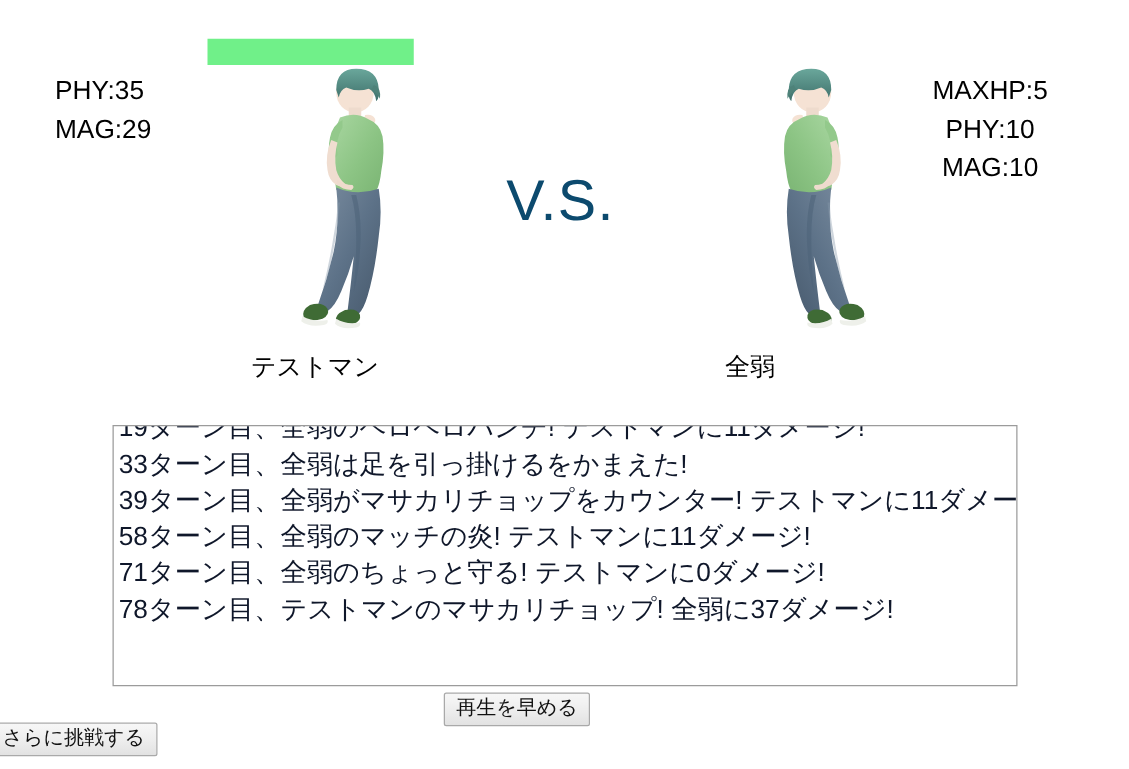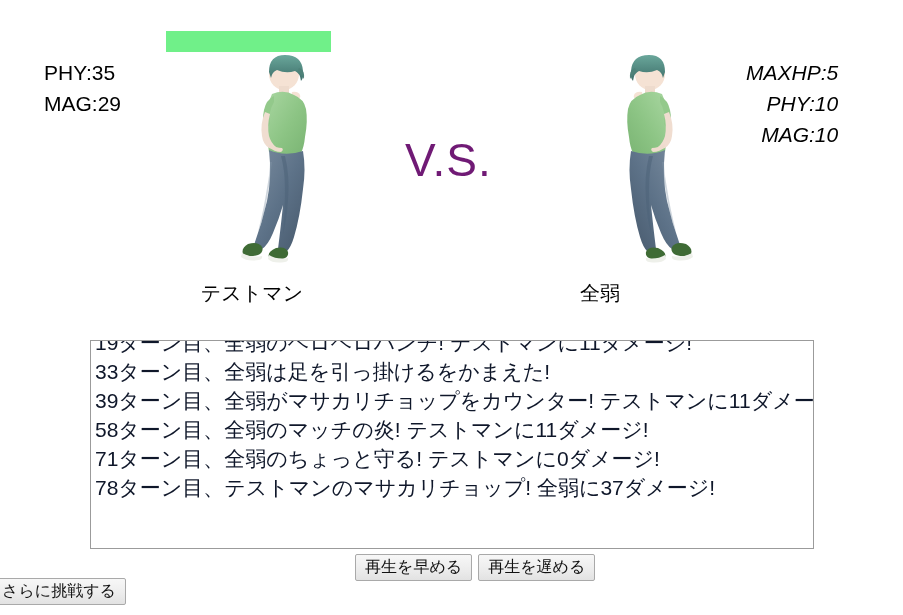--- a/index.html
+++ b/index.html
@@ -33,21 +33,21 @@
 
   
   .stats {
     position: absolute;
     font-size: 21px;
     line-height: 31px;
     letter-spacing: 0px;
     white-space: nowrap;
   }
   .stats.left  { left: 44px; top: 57px; text-align: left; }
-  .stats.right { left: 746px; top: 57px; text-align: right; font-style: italic; }
+  .stats.right { left: 746px; top: 57px; text-align: center; }
   .stats .stat-line { display: block; }
 
   
   .fighter {
     position: absolute;
     width: 130px;
     height: 225px;
     top: 52px;
   }
   .fighter.left  { left: 222px; }
@@ -65,21 +65,21 @@
   }
   .fighter-name.left  { left: 142px; }
   .fighter-name.right { left: 490px; }
 
   
   .vs-label {
     position: absolute;
     left: 405px;
     top: 133px;
     font-size: 46px;
-    color: #701a75;
+    color: #0c4a6e;
     letter-spacing: 1px;
     font-family: "Liberation Sans", "DejaVu Sans", sans-serif;
   }
 
   
   .battle-log {
     position: absolute;
     left: 90px;
     top: 340px;
     width: 724px;
@@ -238,18 +238,17 @@
     <div class="log-line">33ターン目、全弱は足を引っ掛けるをかまえた!</div>
     <div class="log-line">39ターン目、全弱がマサカリチョップをカウンター! テストマンに11ダメージ!</div>
     <div class="log-line">58ターン目、全弱のマッチの炎! テストマンに11ダメージ!</div>
     <div class="log-line">71ターン目、全弱のちょっと守る! テストマンに0ダメージ!</div>
     <div class="log-line">78ターン目、テストマンのマサカリチョップ! 全弱に37ダメージ!</div>
   </div>
 </div>
 
 <div class="playback-buttons">
   <button class="btn">再生を早める</button>
-  <button class="btn">再生を遅める</button>
 </div>
 
 <div class="retry-button-wrap">
   <button class="btn">さらに挑戦する</button>
 </div>
 
 </body></html>

